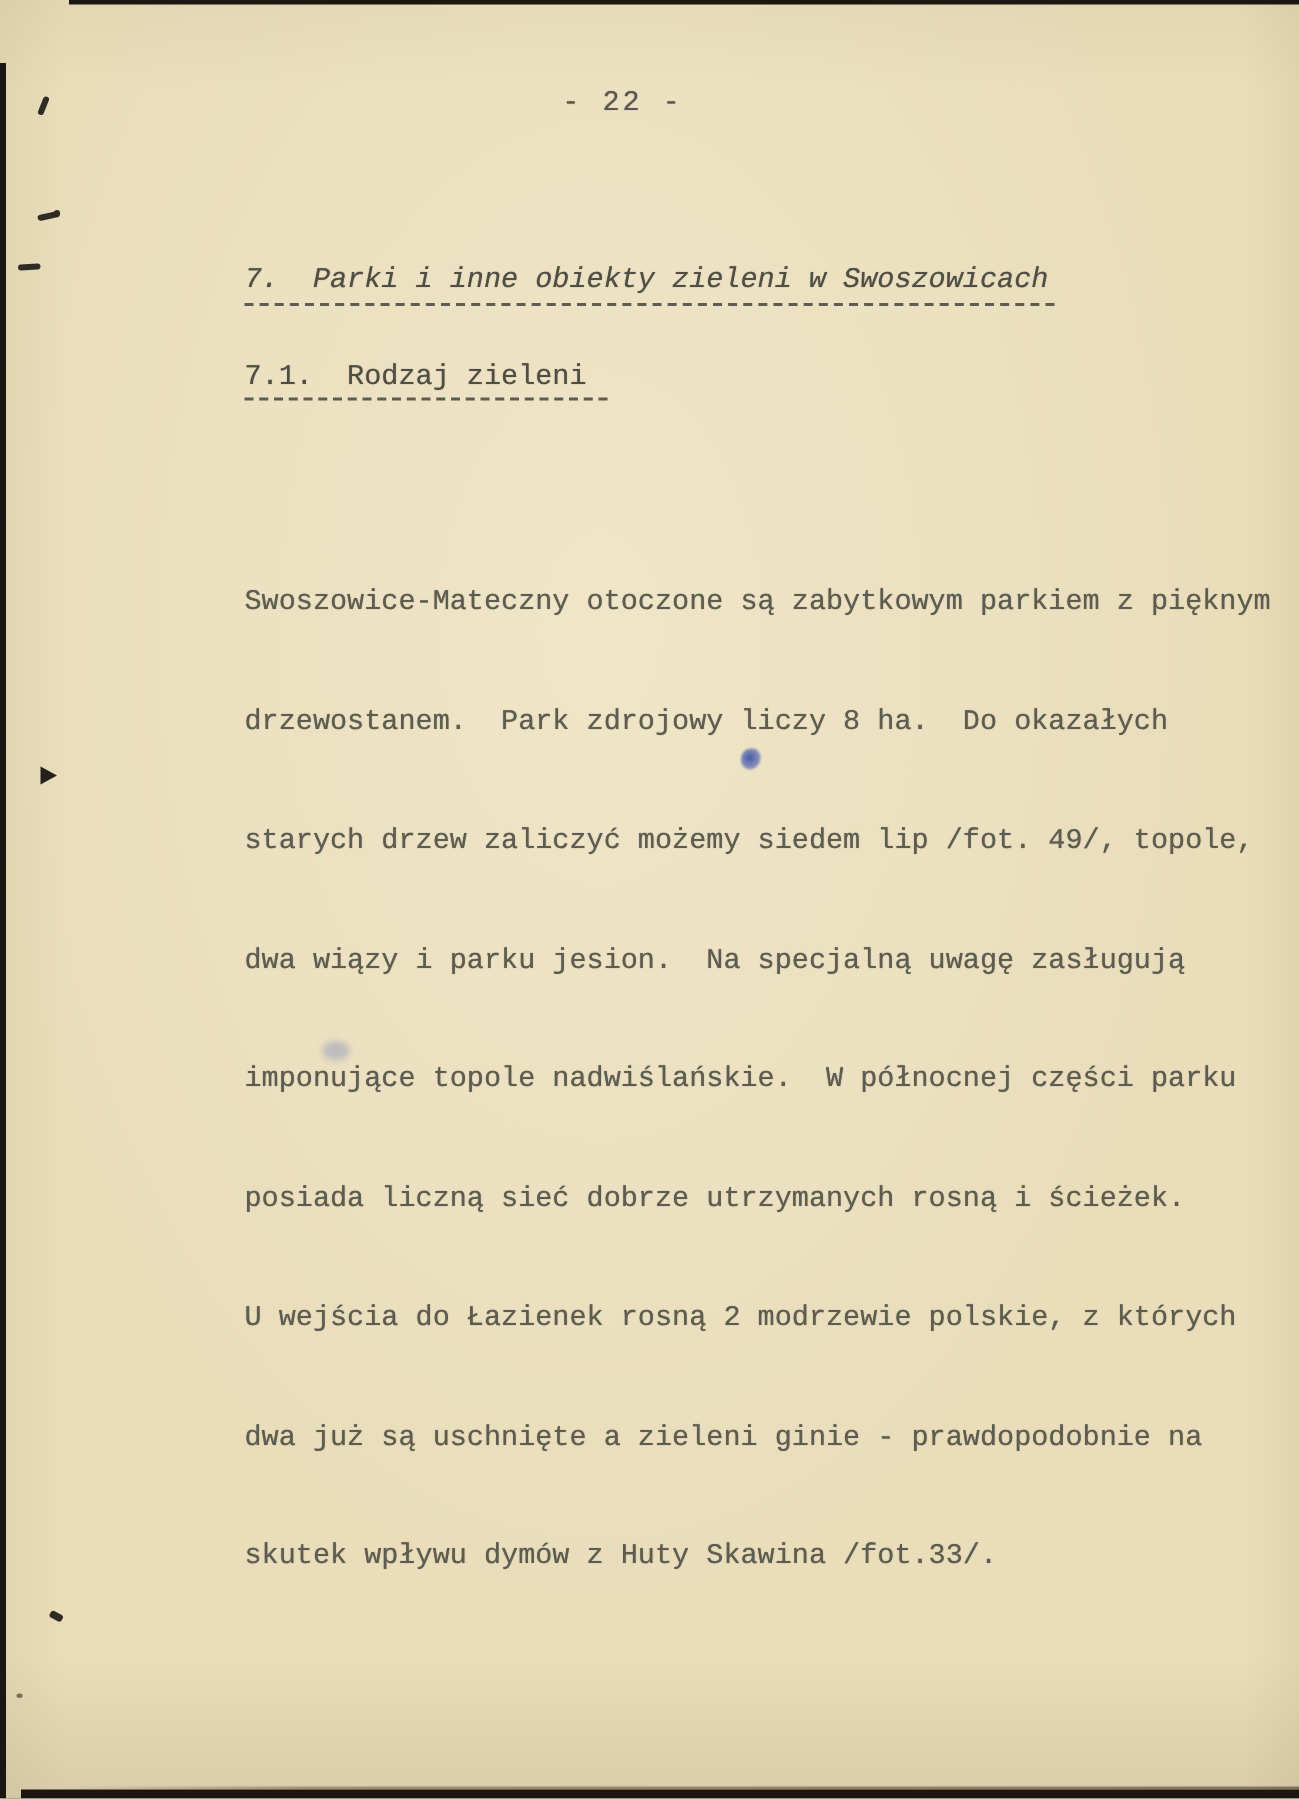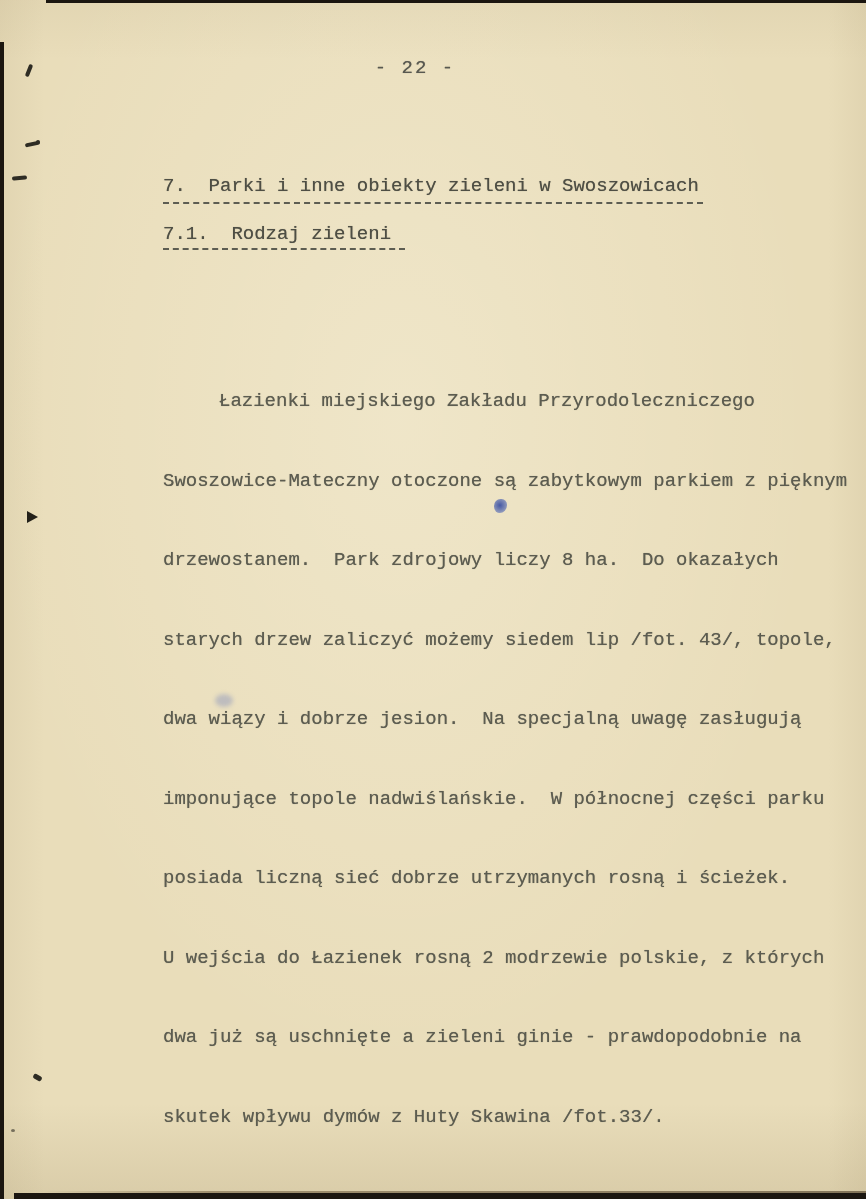--- a/index.html
+++ b/index.html
@@ -29,24 +29,24 @@
   .typewriter{white-space:pre;text-shadow:0 0 0.7px rgba(86,86,74,0.75);}
 
   .page-number{
     position:absolute;top:57px;left:0;width:830px;
     text-align:center;font-size:19px;line-height:22px;
     letter-spacing:2px;color:#585850;
   }
   .heading{
     position:absolute;left:163px;top:175px;
     font-size:19px;line-height:22px;color:var(--ink_dark,#4e4e44);
-    border-bottom:2px dashed #5d5d52;padding-bottom:5px;padding-right:4px;
+    border-bottom:2px dashed #5d5d52;padding-bottom:5px;padding-right:4px;font-style:italic;
   }
   .subheading{
-    position:absolute;left:163px;top:223px;
+    position:absolute;left:163px;top:240px;
     font-size:19px;line-height:22px;color:var(--ink_dark,#4e4e44);
     border-bottom:2px dashed #5d5d52;padding-bottom:3px;padding-right:14px;
   }
   .content{
     position:absolute;left:163px;top:274px;width:700px;
     font-size:19px;
   }
   .para{margin:0 0 0 0;}
   .ln{line-height:35.5px;white-space:pre;}
   .fl{padding-left:56px;}
@@ -95,25 +95,24 @@
   <div class="artifact smudge-blue"></div>
 
   <div class="page-number typewriter">- 22 -</div>
 
   <div class="heading typewriter">7.  Parki i inne obiekty zieleni w Swoszowicach</div>
   <div class="subheading typewriter">7.1.  Rodzaj zieleni</div>
 
   <div class="content typewriter">
 
     <div class="para">
-      <div class="ln fl">Łazienki miejskiego Zakładu Przyrodoleczniczego</div>
       <div class="ln">Swoszowice-Mateczny otoczone są zabytkowym parkiem z pięknym</div>
       <div class="ln">drzewostanem.  Park zdrojowy liczy 8 ha.  Do okazałych</div>
-      <div class="ln">starych drzew zaliczyć możemy siedem lip /fot. 43/, topole,</div>
-      <div class="ln">dwa wiązy i dobrze jesion.  Na specjalną uwagę zasługują</div>
+      <div class="ln">starych drzew zaliczyć możemy siedem lip /fot. 49/, topole,</div>
+      <div class="ln">dwa wiązy i parku jesion.  Na specjalną uwagę zasługują</div>
       <div class="ln">imponujące topole nadwiślańskie.  W północnej części parku</div>
       <div class="ln">posiada liczną sieć dobrze utrzymanych rosną i ścieżek.</div>
       <div class="ln">U wejścia do Łazienek rosną 2 modrzewie polskie, z których</div>
       <div class="ln">dwa już są uschnięte a zieleni ginie - prawdopodobnie na</div>
       <div class="ln">skutek wpływu dymów z Huty Skawina /fot.33/.</div>
     </div>
 
     
 
     

